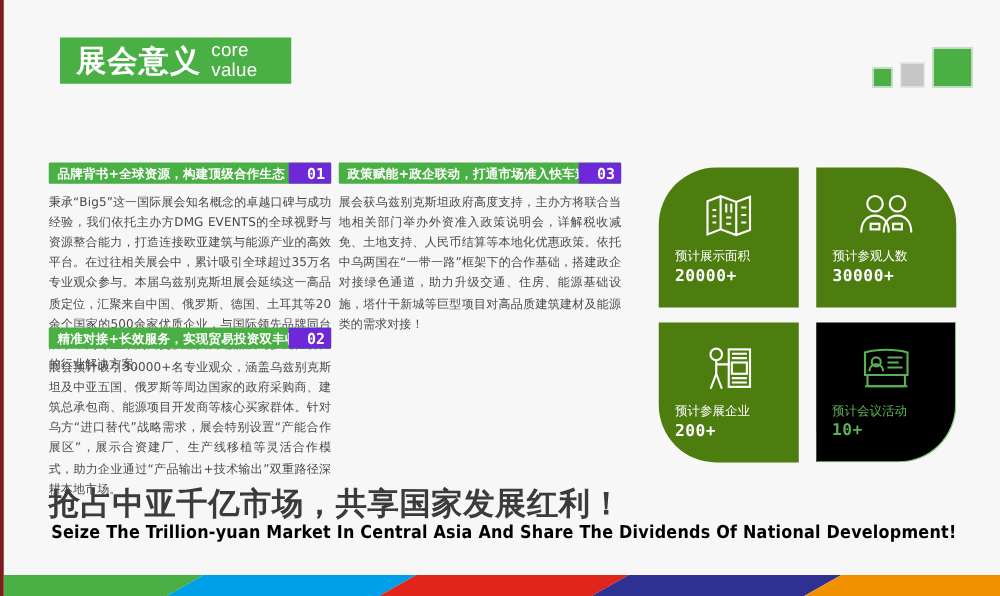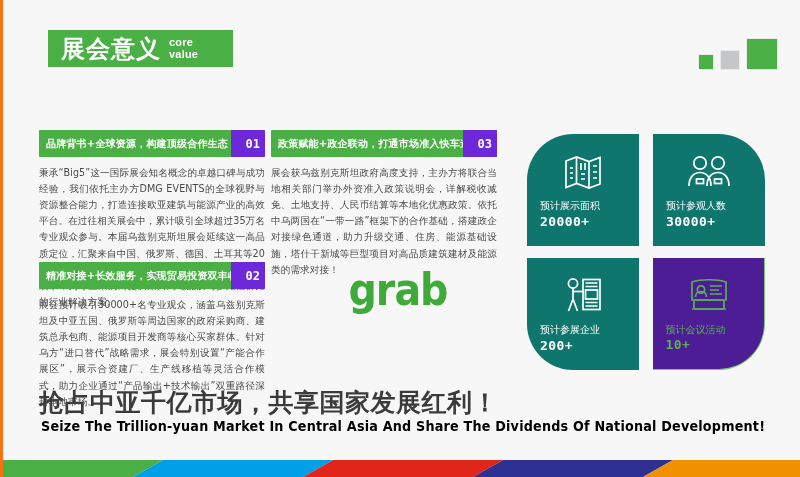--- a/index.html
+++ b/index.html
@@ -6,41 +6,41 @@
   body{
     width:800px;height:477px;
     background:#f7f7f7;
     font-family:"Liberation Sans","DejaVu Sans",sans-serif;
     overflow:hidden;
     position:relative;
   }
   .page{
     position:absolute;inset:0;
     background:#f7f7f7;
-    border-left:3px solid #f97316;
+    border-left:3px solid #7f1d1d;
     box-sizing:border-box;
     padding-left:35px;
   }
 
   
   .core-badge{
     position:absolute;left:45px;top:30px;
     width:185px;height:37px;
     background:#4aaf44;
     display:flex;align-items:center;
     box-sizing:border-box;padding-left:13px;
   }
   .core-badge .cn{
     color:#ffffff;font-size:24px;font-weight:bold;
     letter-spacing:1px;line-height:1;
     font-family:"DejaVu Sans","Liberation Sans",sans-serif;
   }
   .core-badge .en{
     margin-left:8px;color:#ffffff;
-    font-size:11px;font-weight:bold;line-height:1.02;
+    font-size:15px;font-weight:normal;line-height:1.02;
     text-transform:lowercase;letter-spacing:.2px;
   }
   .core-badge .en span{display:block;}
 
   
   .deco-blocks{
     position:absolute;right:22px;top:38px;
     display:flex;align-items:flex-end;gap:6px;
   }
   .deco-blocks i{display:block;border:1px solid #e9e9e9;}
@@ -56,21 +56,21 @@
     font-family:"DejaVu Sans","Liberation Sans",sans-serif;
   }
 
   
   .col{position:absolute;width:226px;}
   .col-a{left:36px;top:130px;}
   .col-b{left:36px;top:262px;}
   .col-c{left:268px;top:130px;}
 
   .sec-bar{
-    position:relative;height:27px;width:100%;
+    position:relative;height:17px;width:100%;
     background:#4aaf44;
     display:flex;align-items:center;
     box-sizing:border-box;
     border-radius:1px;
     overflow:hidden;
   }
   .sec-bar .bar-title{
     color:#fff;font-size:10px;font-weight:bold;
     padding-left:7px;letter-spacing:.2px;white-space:nowrap;
     font-family:"DejaVu Sans","Liberation Sans",sans-serif;
@@ -119,22 +119,22 @@
   .cards{
     position:absolute;left:524px;top:134px;
     width:238px;height:236px;
   }
   .card{
     position:absolute;width:112px;height:112px;
     box-sizing:border-box;
     display:flex;flex-direction:column;
     align-items:center;justify-content:center;
   }
-  .card.green{background:#0f766e;}
-  .card.grey{background:#4c1d95;}
+  .card.green{background:#4d7c0f;}
+  .card.grey{background:#000000;}
   .c1{left:0;top:0;border-top-left-radius:46px;}
   .c2{left:126px;top:0;border-top-right-radius:46px;}
   .c3{left:0;top:124px;border-bottom-left-radius:46px;}
   .c4{left:126px;top:124px;border-bottom-right-radius:46px;
       border-right:1.5px solid #7ec877;border-bottom:1.5px solid #7ec877;}
   .card .ico{margin-bottom:7px;height:42px;display:flex;align-items:center;}
   .card .lbl{
     font-size:10px;line-height:1.25;margin-bottom:1px;
     font-family:"DejaVu Sans","Liberation Sans",sans-serif;
   }
@@ -207,21 +207,20 @@
   <div class="col col-c">
     <div class="sec-bar">
       <div class="bar-title">政策赋能+政企联动，打通市场准入快车道</div>
       <div class="slash">/</div>
       <div class="bar-num">03</div>
     </div>
     <div class="body-text">展会获乌兹别克斯坦政府高度支持，主办方将联合当地相关部门举办外资准入政策说明会，详解税收减免、土地支持、人民币结算等本地化优惠政策。依托中乌两国在“一带一路”框架下的合作基础，搭建政企对接绿色通道，助力升级交通、住房、能源基础设施，塔什干新城等巨型项目对高品质建筑建材及能源类的需求对接！</div>
   </div>
 
   <div class="grab">
-    <div class="g1">grab</div>
   </div>
 
   <div class="cards">
 
     <div class="card green c1">
       <div class="ico">
         <svg width="40" height="38" viewBox="0 0 40 38" fill="none" stroke="#ffffff" stroke-width="1.7">
           <path d="M3 8 L13.5 4 L26 8.5 L37 4.5 L37 31 L26 35 L13.5 30.5 L3 34.5 Z"></path>
           <path d="M13.5 4 L13.5 30.5"></path>
           <path d="M26 8.5 L26 35"></path>

